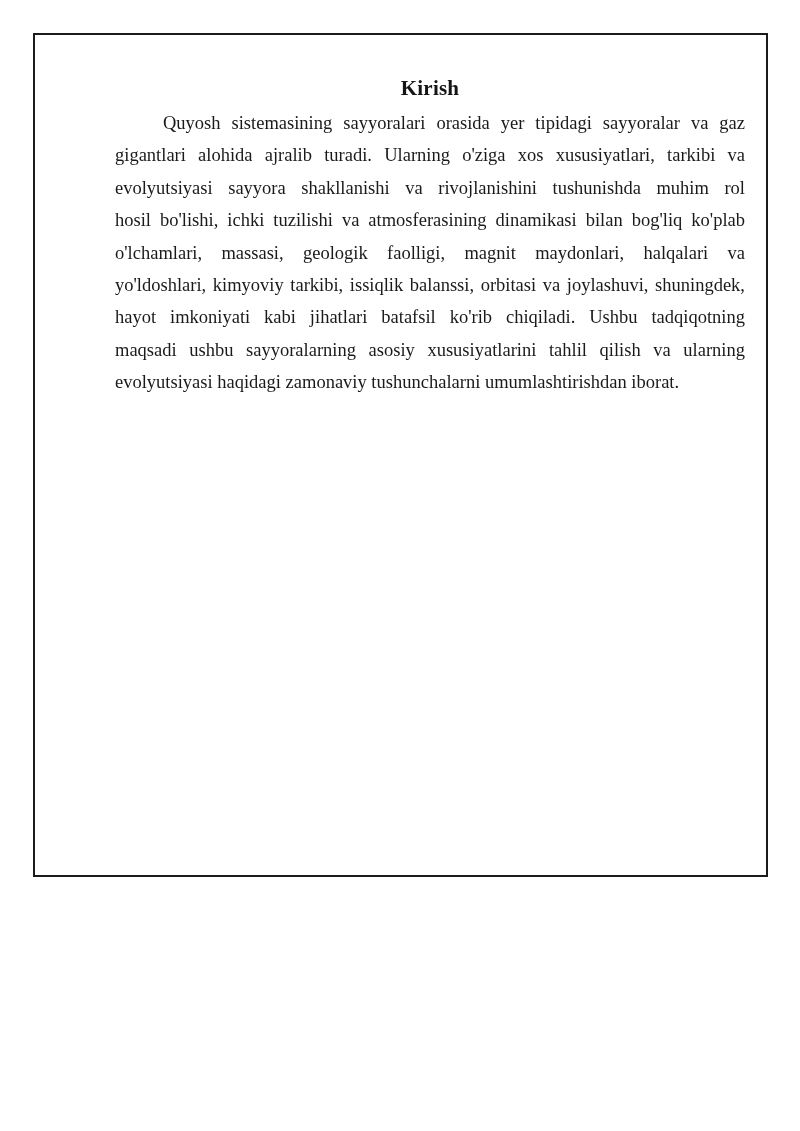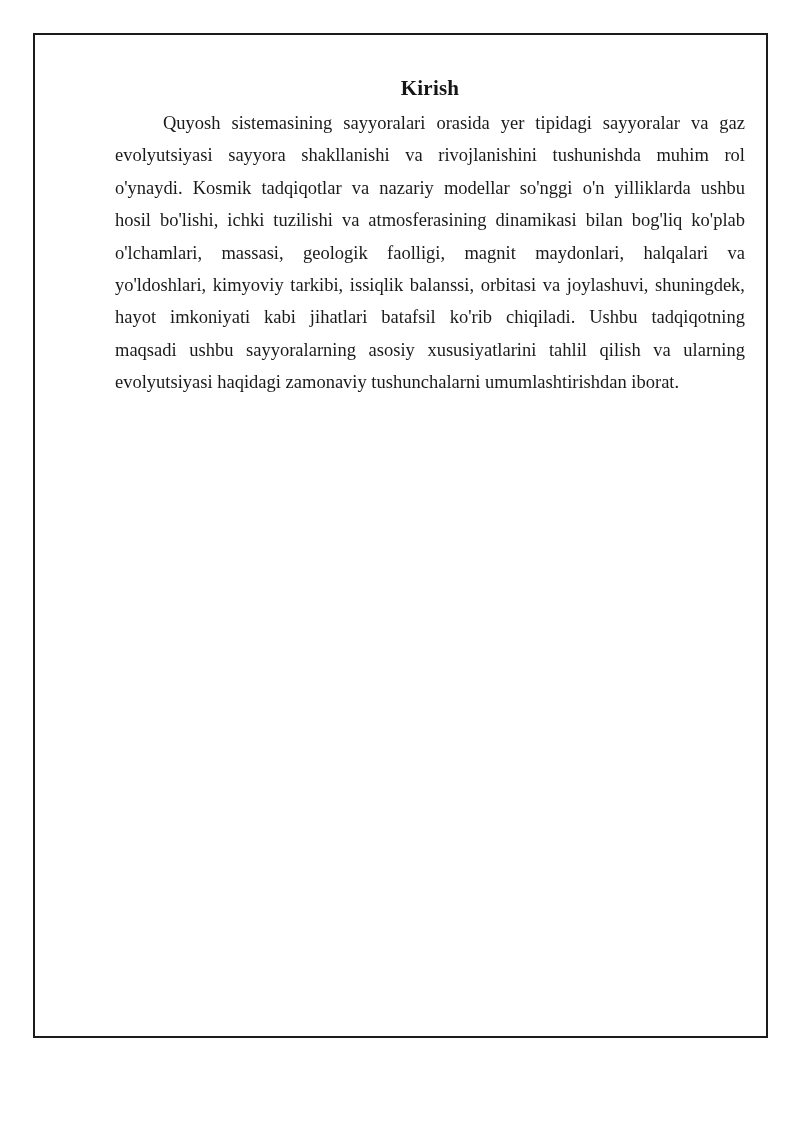--- a/index.html
+++ b/index.html
@@ -17,21 +17,21 @@
   .page {
     position: absolute;
     inset: 0;
     background: #ffffff;
   }
   .frame {
     position: absolute;
     left: 33px;
     top: 33px;
     width: 735px;
-    height: 1005px;
+    height: 844px;
     box-sizing: border-box;
     border: 2px solid #1b1b1b;
     padding: 38px 21px 0 80px;
     background: #ffffff;
   }
   .title {
     margin: 0 0 4px 0;
     width: 630px;
     font-size: 21px;
     line-height: 30px;
@@ -62,22 +62,22 @@
 </style>
 </head>
 <body>
 
 <div class="page">
   <div class="frame">
     <h1 class="title">Kirish</h1>
     <div class="paragraph">
 
     <div class="line first">Quyosh sistemasining sayyoralari orasida yer tipidagi sayyoralar va gaz</div>
+        <div class="line">gigantlari alohida ajralib turadi. Ularning o'ziga xos xususiyatlari, tarkibi va</div>
         <div class="line">evolyutsiyasi sayyora shakllanishi va rivojlanishini tushunishda muhim rol</div>
-        <div class="line">o'ynaydi. Kosmik tadqiqotlar va nazariy modellar so'nggi o'n yilliklarda ushbu</div>
         <div class="line">hosil bo'lishi, ichki tuzilishi va atmosferasining dinamikasi bilan bog'liq ko'plab</div>
         <div class="line">o'lchamlari, massasi, geologik faolligi, magnit maydonlari, halqalari va</div>
         <div class="line">yo'ldoshlari, kimyoviy tarkibi, issiqlik balanssi, orbitasi va joylashuvi, shuningdek,</div>
         <div class="line">hayot imkoniyati kabi jihatlari batafsil ko'rib chiqiladi. Ushbu tadqiqotning</div>
         <div class="line">maqsadi ushbu sayyoralarning asosiy xususiyatlarini tahlil qilish va ularning</div>
         <div class="line last">evolyutsiyasi haqidagi zamonaviy tushunchalarni umumlashtirishdan iborat.</div>
       </div>
   </div>
 </div>
 

